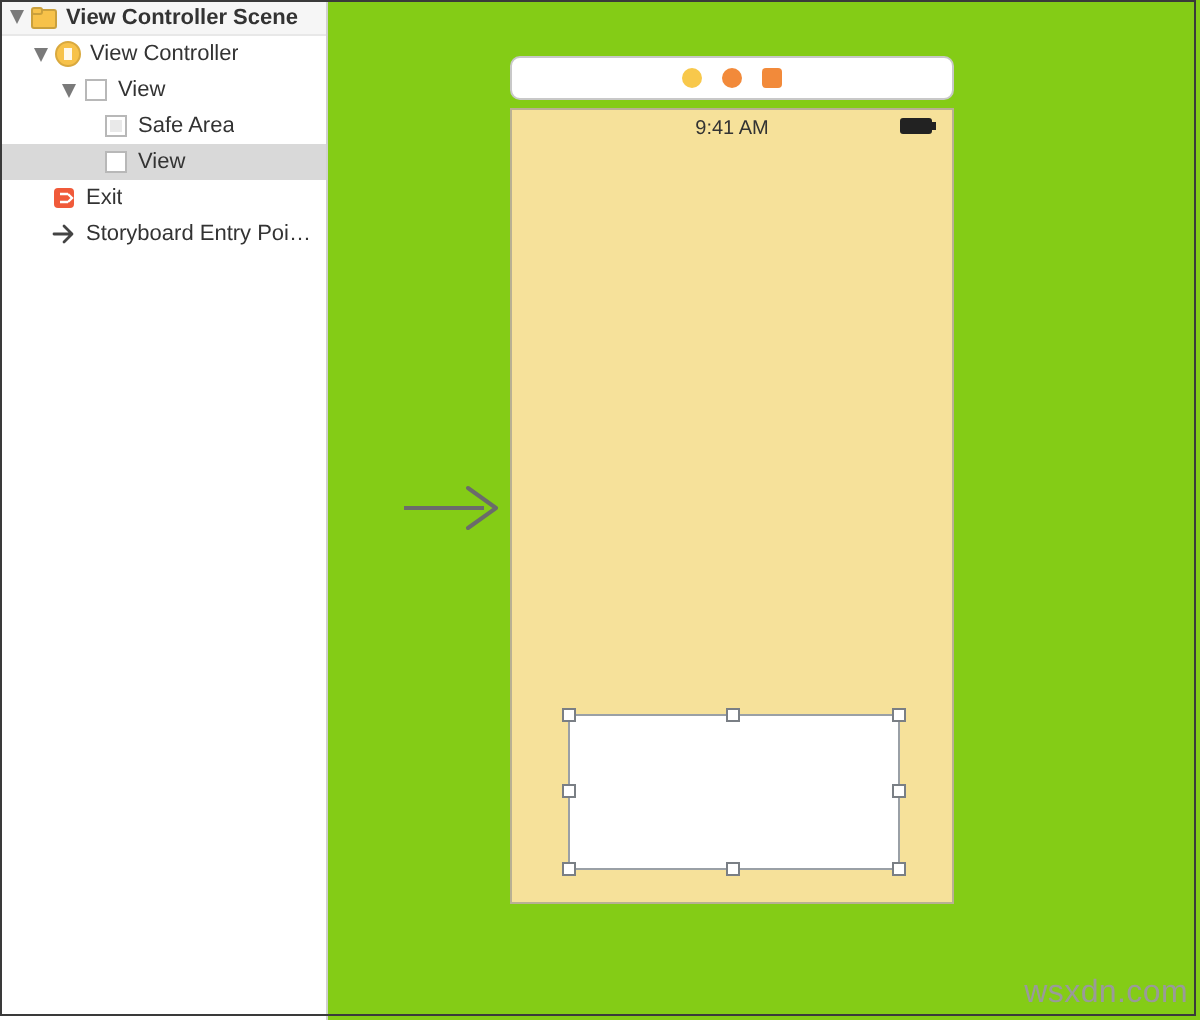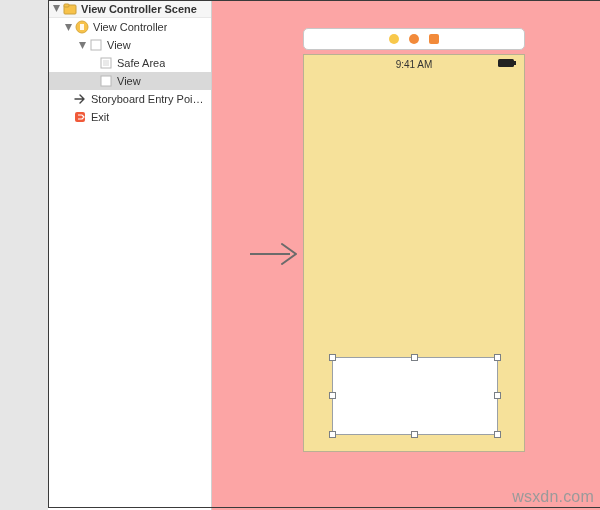--- a/index.html
+++ b/index.html
@@ -1,29 +1,29 @@
 <!DOCTYPE html>
 <html><head>
 <meta charset="utf-8">
 <style>
   * { box-sizing: border-box; margin: 0; padding: 0; }
   html, body { width: 600px; height: 510px; font-family: -apple-system, "Helvetica Neue", Arial, sans-serif; font-size: 11px; color: #333; }
-  .app { display: flex; width: 600px; height: 510px; background: #e6e6e6; position: relative; padding-left: 48px; }
+  .app { display: flex; width: 600px; height: 510px; background: #e6e6e6; position: relative; }
   
   .outline { width: 164px; height: 100%; background: #fff; border-right: 1px solid #d0d0d0; overflow: hidden; }
   .row { display: flex; align-items: center; height: 18px; white-space: nowrap; cursor: default; }
   .row.selected { background: #d9d9d9; }
   .disclosure { width: 9px; height: 9px; margin: 0 2px; flex: 0 0 auto; }
   .disclosure svg { display: block; }
   .spacer { display: inline-block; flex: 0 0 auto; }
   .row .label { overflow: hidden; text-overflow: ellipsis; }
   .icon { width: 14px; height: 14px; margin-right: 4px; flex: 0 0 auto; display: flex; align-items: center; justify-content: center; }
   .icon svg { display:block; }
   
-  .canvas { flex: 1; position: relative; background: #fca5a5; }
+  .canvas { flex: 1; position: relative; background: #84cc16; }
   .frame { position: absolute; border: 1px solid #888; }
   .toolbar-pill { position: absolute; left: 255px; top: 28px; width: 222px; height: 22px; background: #fff; border: 1px solid #c8c8c8; border-radius: 5px; display: flex; align-items: center; justify-content: center; gap: 10px; }
   .dot { width: 10px; height: 10px; border-radius: 50%; }
   .dot.y { background: #f8c84b; }
   .dot.o { background: #f28a3a; }
   .sq { width: 10px; height: 10px; background: #f28a3a; border-radius: 2px; }
   .device { position: absolute; left: 255px; top: 54px; width: 222px; height: 398px; background: #f6e19a; border: 1px solid #b9b093; }
   .status-bar { position: absolute; top: 0; left: 0; right: 0; height: 18px; display: flex; align-items: center; justify-content: center; font-size: 10px; color: #333; }
   .battery { position: absolute; right: 6px; top: 3px; }
   .entry-arrow { position: absolute; left: 200px; top: 240px; }
@@ -104,35 +104,35 @@
           </svg>
       </span>
       <span class="label">View</span>
     </div>
 
 
     <div class="row">
       <span class="spacer" style="width:25px"></span>
       <span class="icon">
         <svg width="14" height="14" viewBox="0 0 14 14">
-            <path d="M2 7 H10 M7 3 L11 7 L7 11" stroke="#444" stroke-width="1.4" fill="none" stroke-linecap="round" stroke-linejoin="round"></path>
+            <rect x="2" y="2" width="10" height="10" rx="2" fill="#f05a3a"></rect>
+            <path d="M5 5 h4 M5 9 h4 M9 5 l2 2 l-2 2" stroke="#fff" stroke-width="1.2" fill="none"></path>
           </svg>
       </span>
-      <span class="label">Storyboard Entry Poi…</span>
+      <span class="label">Exit</span>
     </div>
 
     <div class="row">
       <span class="spacer" style="width:25px"></span>
       <span class="icon">
         <svg width="14" height="14" viewBox="0 0 14 14">
-            <rect x="2" y="2" width="10" height="10" rx="2" fill="#f05a3a"></rect>
-            <path d="M5 5 h4 M5 9 h4 M9 5 l2 2 l-2 2" stroke="#fff" stroke-width="1.2" fill="none"></path>
+            <path d="M2 7 H10 M7 3 L11 7 L7 11" stroke="#444" stroke-width="1.4" fill="none" stroke-linecap="round" stroke-linejoin="round"></path>
           </svg>
       </span>
-      <span class="label">Exit</span>
+      <span class="label">Storyboard Entry Poi…</span>
     </div>
 
   </div>
 
   <div class="canvas">
 
     <div class="toolbar-pill" style="left:91px;">
       <span class="dot y"></span>
       <span class="dot o"></span>
       <span class="sq"></span>

